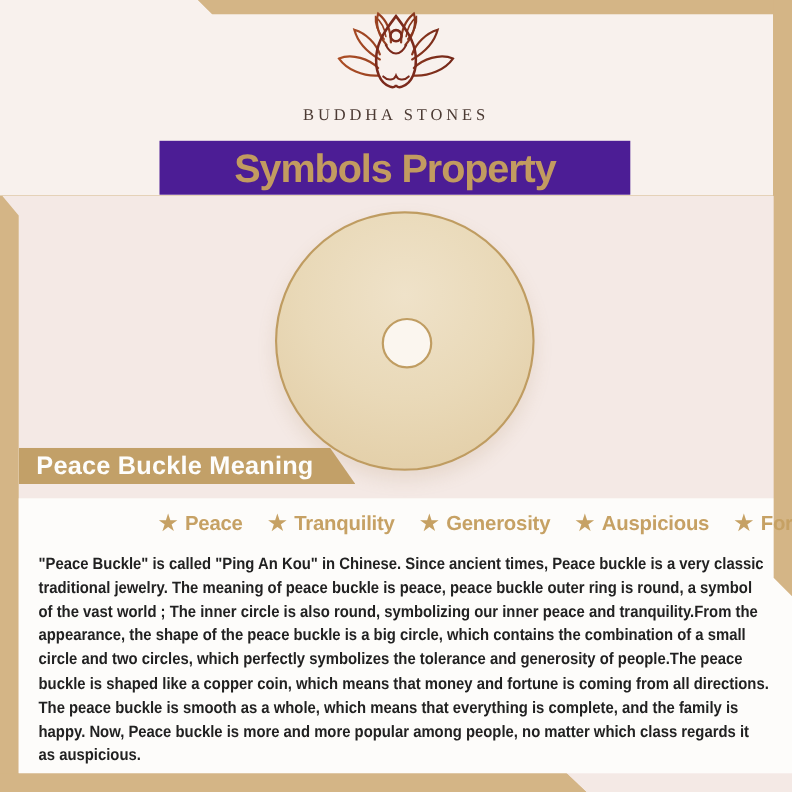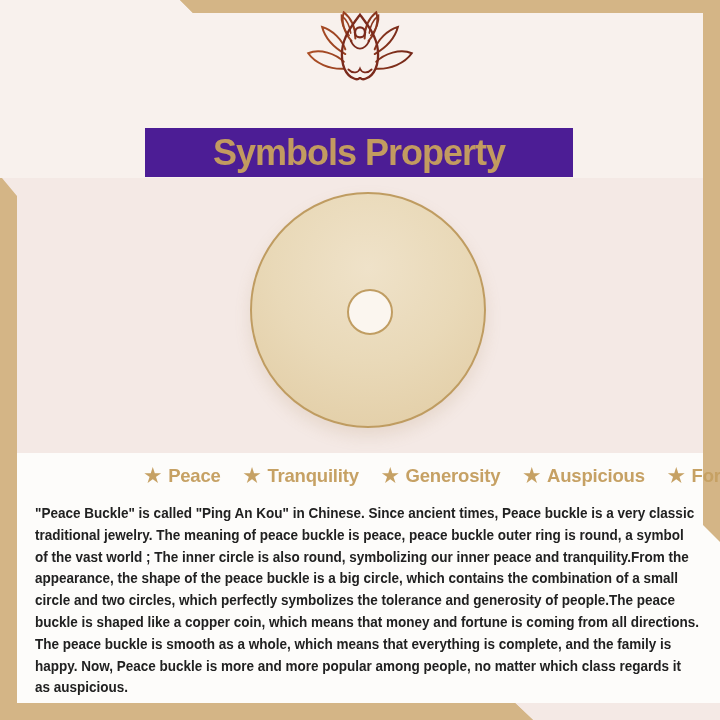--- a/index.html
+++ b/index.html
@@ -124,30 +124,34 @@
         <path d="M 94,33 C 101,25 105,16 104,7 C 97,13 93,22 92,30" stroke-width="2"></path>
       </g>
 
       <g stroke="#7b2a1c" stroke-linecap="round">
         <path stroke-width="3" d="M 80,6 C 71,18 59,33 57,51 C 55,70 61,85 73,89 C 77,90.5 79.5,89 80,87 C 80.5,89 83,90.5 87,89 C 99,85 105,70 103,51 C 101,33 89,18 80,6 Z"></path>
         <circle cx="80" cy="29" r="6.5" stroke-width="3"></circle>
         <path stroke-width="2.4" d="M 68,40 C 72,48 76,50 80,50 C 84,50 88,48 92,40"></path>
         <path stroke-width="2.4" d="M 65,77 C 71,83 78,81 80,76 C 82,81 89,83 95,77"></path>
       </g>
     </svg>
+    <div class="logo-text">BUDDHA STONES</div>
   </div>
 
   <div class="abs title-banner">
     <div class="title-text">Symbols Property</div>
   </div>
 
   <div class="abs buckle">
     <div class="buckle-hole"></div>
   </div>
 
+  <div class="abs meaning-banner">
+    <div class="meaning-text">Peace Buckle Meaning</div>
+  </div>
 
   <div class="abs keywords">
     <span class="kw"><span class="star">★</span><span>Peace</span></span>
     <span class="kw"><span class="star">★</span><span>Tranquility</span></span>
     <span class="kw"><span class="star">★</span><span>Generosity</span></span>
     <span class="kw"><span class="star">★</span><span>Auspicious</span></span>
     <span class="kw"><span class="star">★</span><span>Fortune</span></span>
   </div>
 
   <div class="abs body-text">

